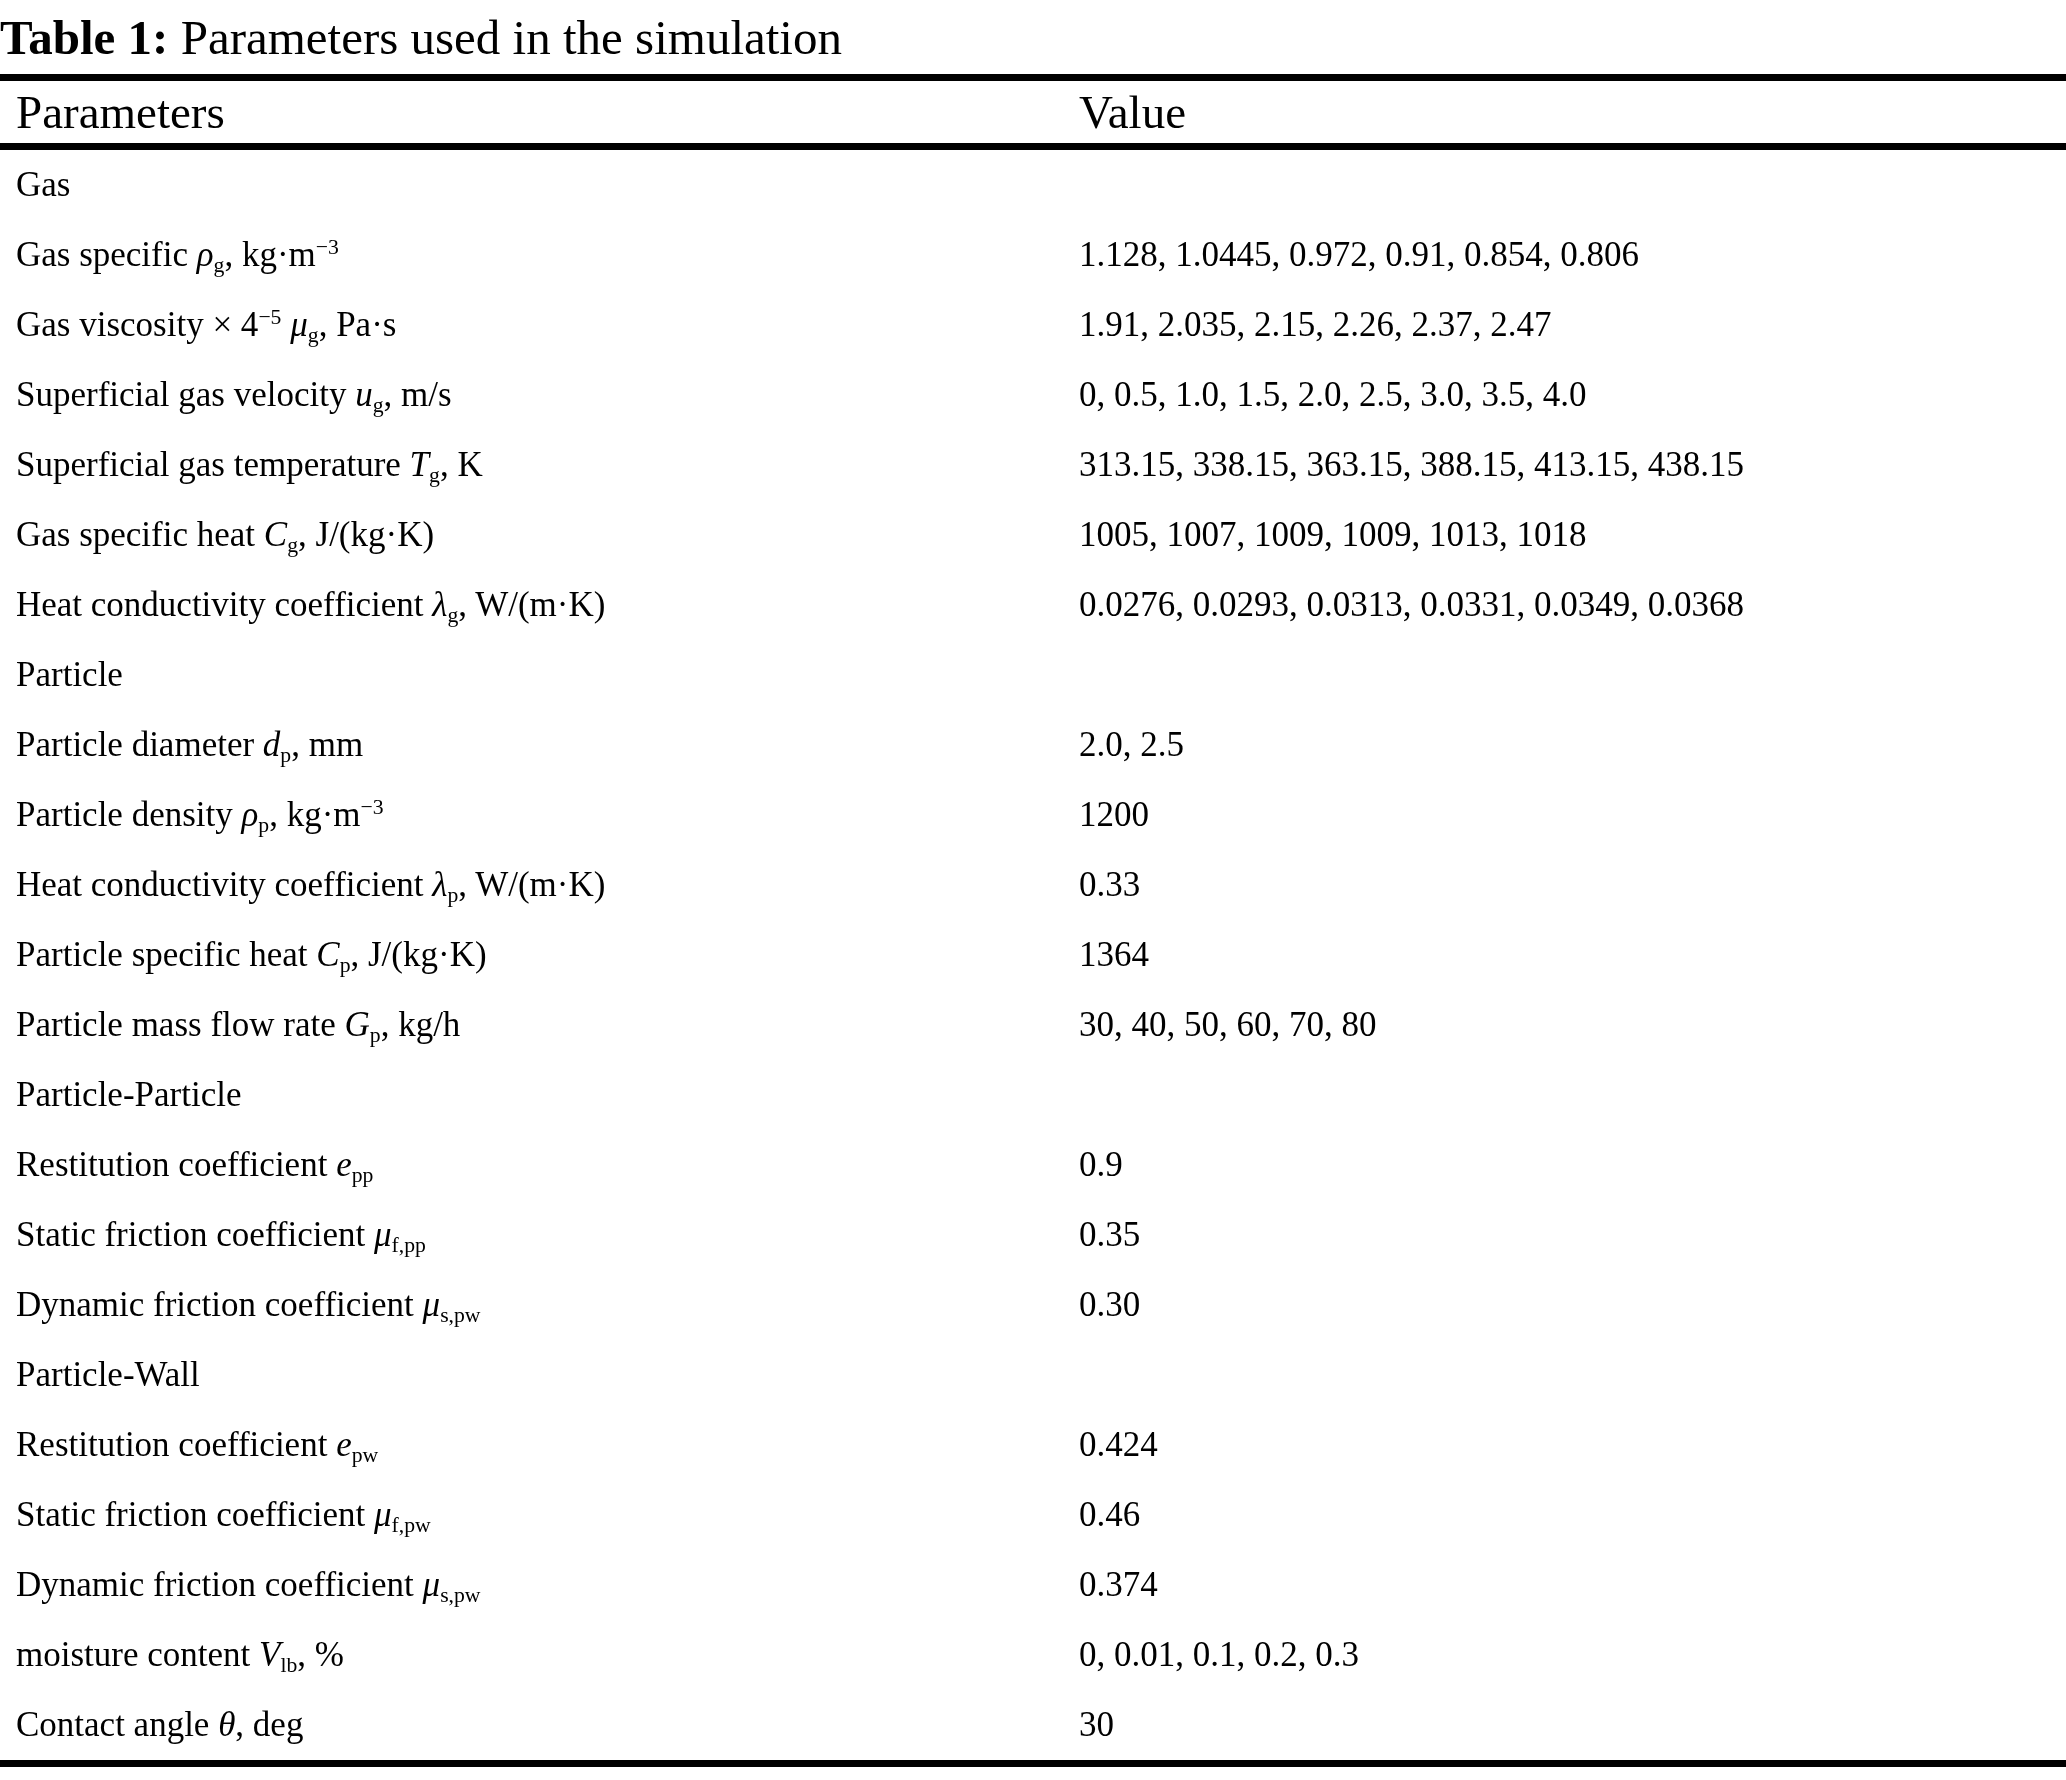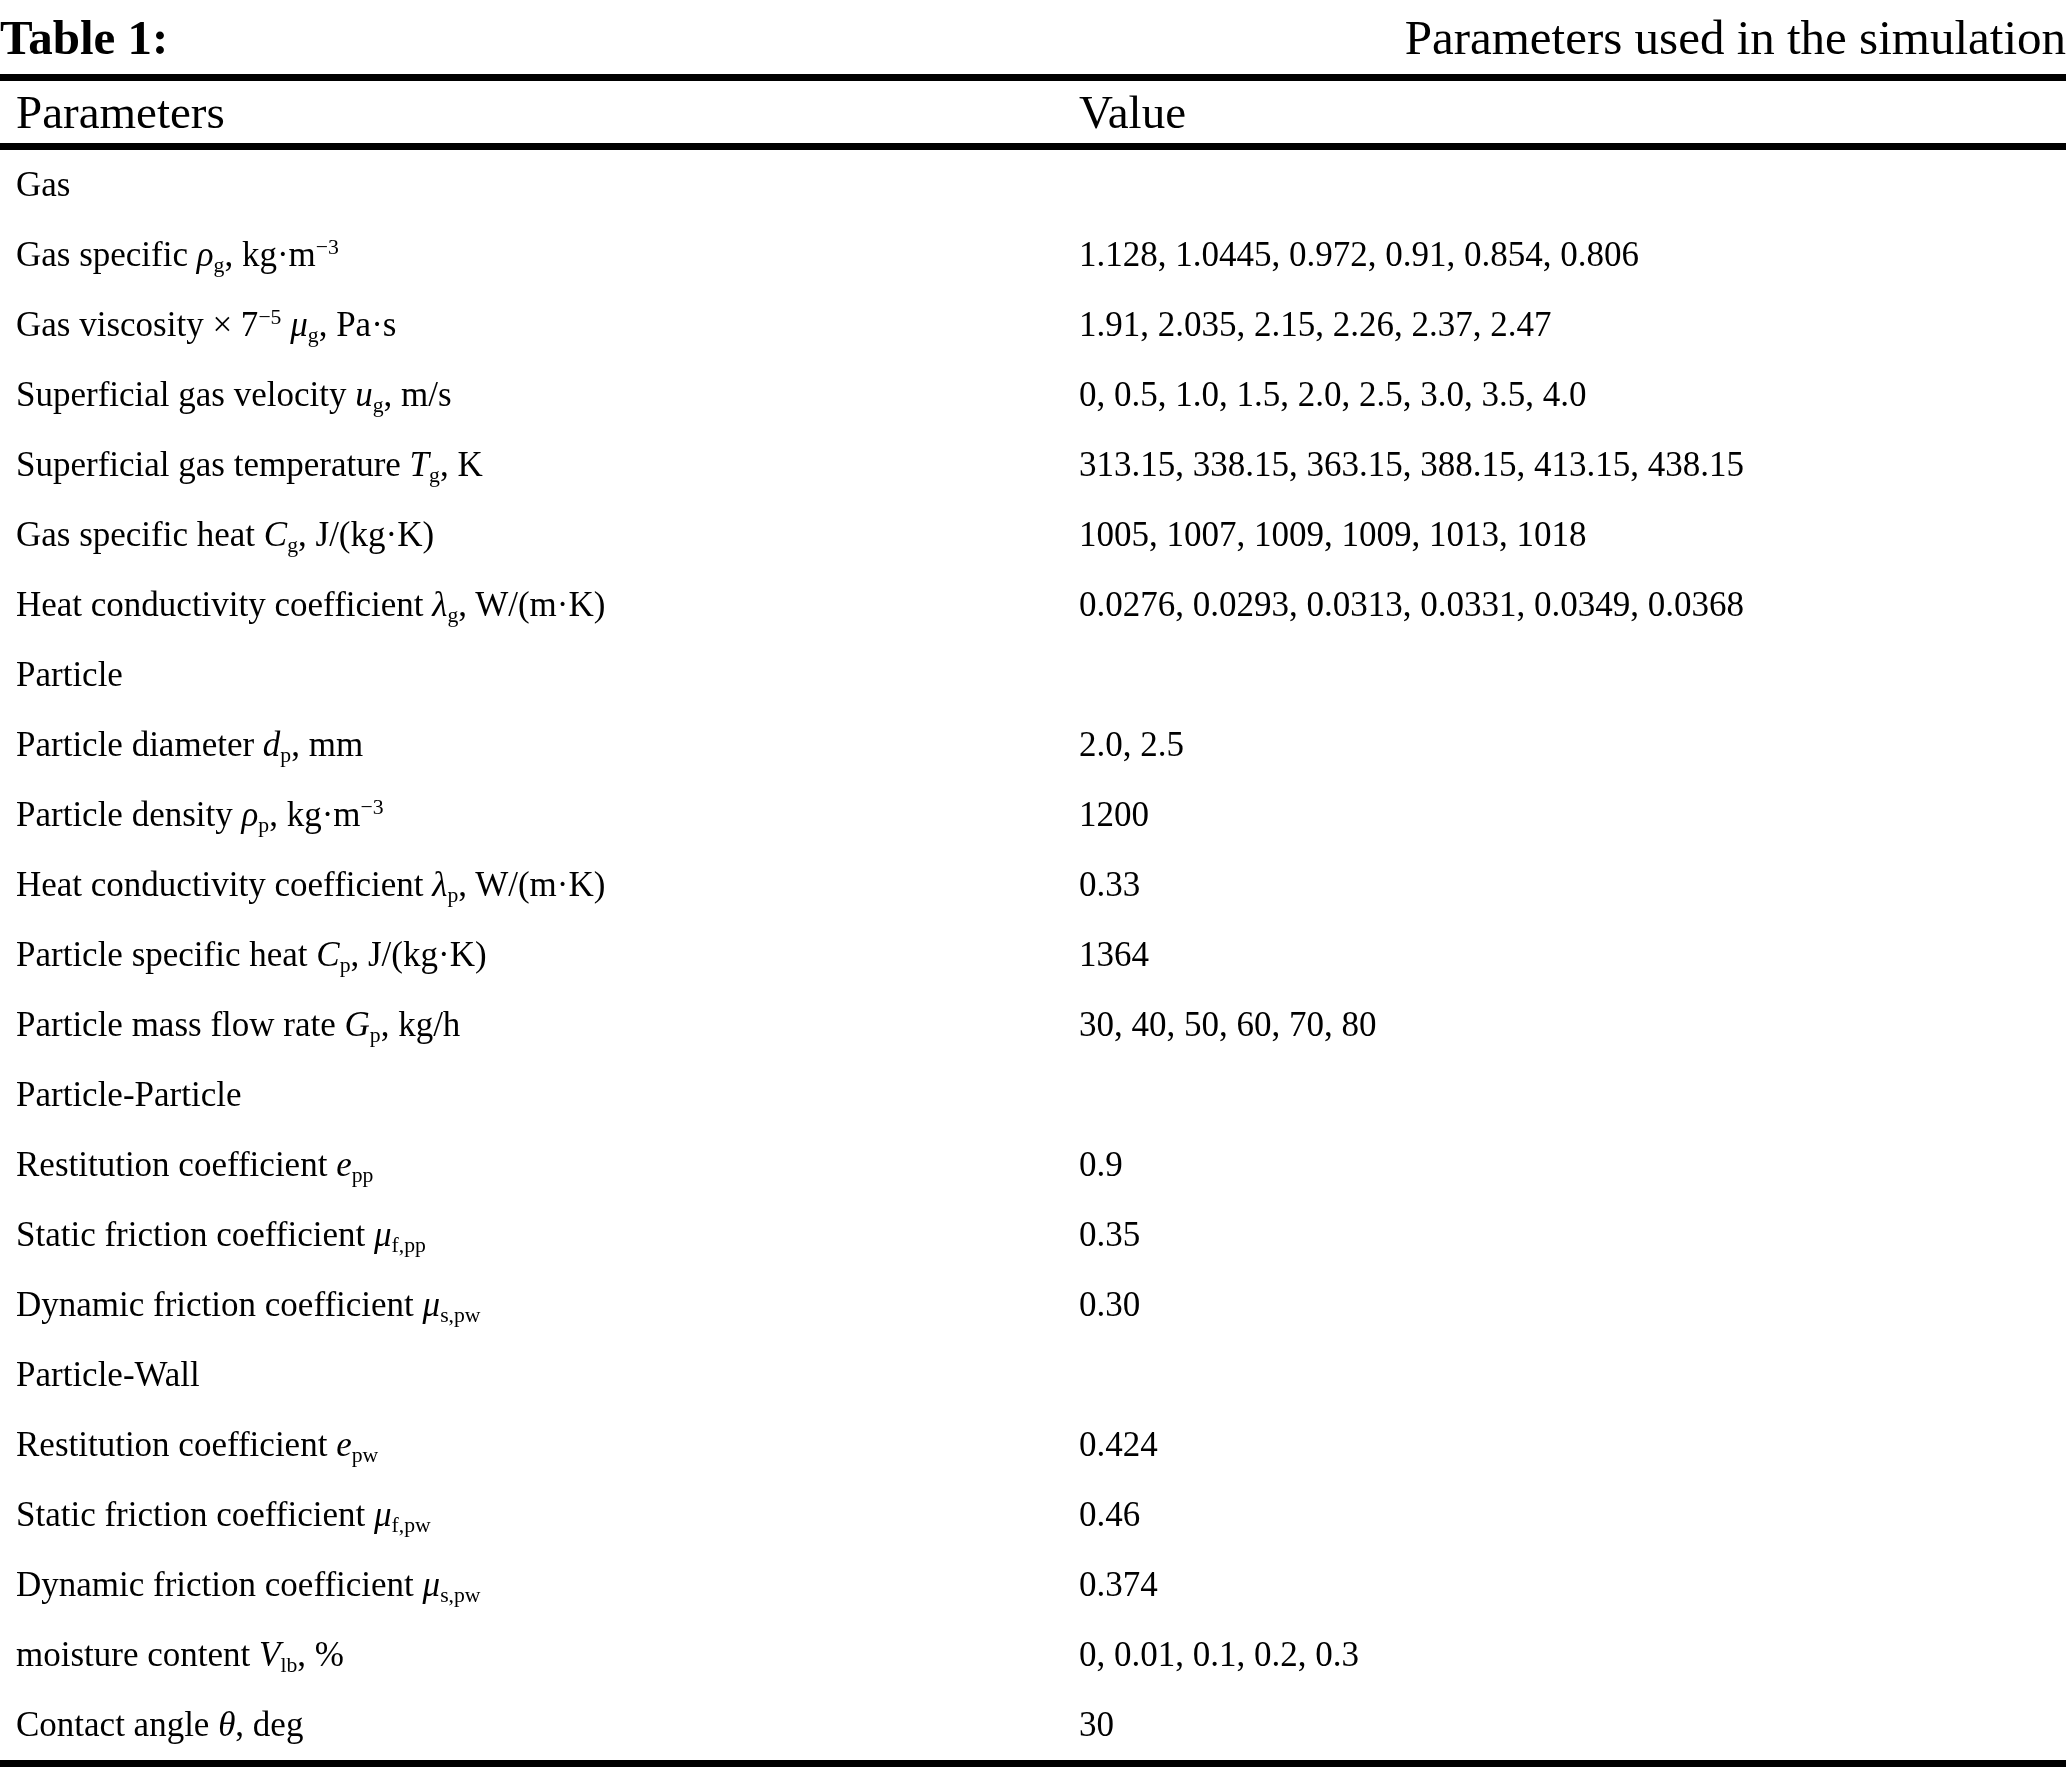--- a/index.html
+++ b/index.html
@@ -4,21 +4,21 @@
 <style>
   html,body{margin:0;padding:0;}
   body{
     width:2066px;height:1781px;
     background:#ffffff;color:#000000;
     font-family:"Liberation Serif","DejaVu Serif",serif;
     overflow:hidden;
   }
   .page{width:2066px;height:1781px;position:relative;}
   .caption{
-    height:74px;display:flex;align-items:center;justify-content:space-between;
+    height:74px;display:flex;align-items:center;justify-content:flex-start;
     font-size:49px;white-space:pre;
   }
   .caption .cap-label{font-weight:bold;}
   .rule{height:6.9px;background:#000000;width:2066px;}
   .hdr-row{
     height:62px;display:flex;align-items:center;font-size:47px;
   }
   .row{
     height:70px;display:flex;align-items:center;font-size:35px;
   }
@@ -50,21 +50,21 @@
   <div class="tbody">
       <div class="row">
         <span class="cell param"><span>Gas</span></span>
         <span class="cell value"></span>
       </div>
       <div class="row">
         <span class="cell param"><span>Gas specific </span><span class="i">ρ</span><span class="sub">g</span><span>, kg·m</span><span class="sup">−3</span></span>
         <span class="cell value">1.128, 1.0445, 0.972, 0.91, 0.854, 0.806</span>
       </div>
       <div class="row">
-        <span class="cell param"><span>Gas viscosity × 7</span><span class="sup">−5</span><span> </span><span class="i">μ</span><span class="sub">g</span><span>, Pa·s</span></span>
+        <span class="cell param"><span>Gas viscosity × 4</span><span class="sup">−5</span><span> </span><span class="i">μ</span><span class="sub">g</span><span>, Pa·s</span></span>
         <span class="cell value">1.91, 2.035, 2.15, 2.26, 2.37, 2.47</span>
       </div>
       <div class="row">
         <span class="cell param"><span>Superficial gas velocity </span><span class="i">u</span><span class="sub">g</span><span>, m/s</span></span>
         <span class="cell value">0, 0.5, 1.0, 1.5, 2.0, 2.5, 3.0, 3.5, 4.0</span>
       </div>
       <div class="row">
         <span class="cell param"><span>Superficial gas temperature </span><span class="i">T</span><span class="sub">g</span><span>, K</span></span>
         <span class="cell value">313.15, 338.15, 363.15, 388.15, 413.15, 438.15</span>
       </div>

